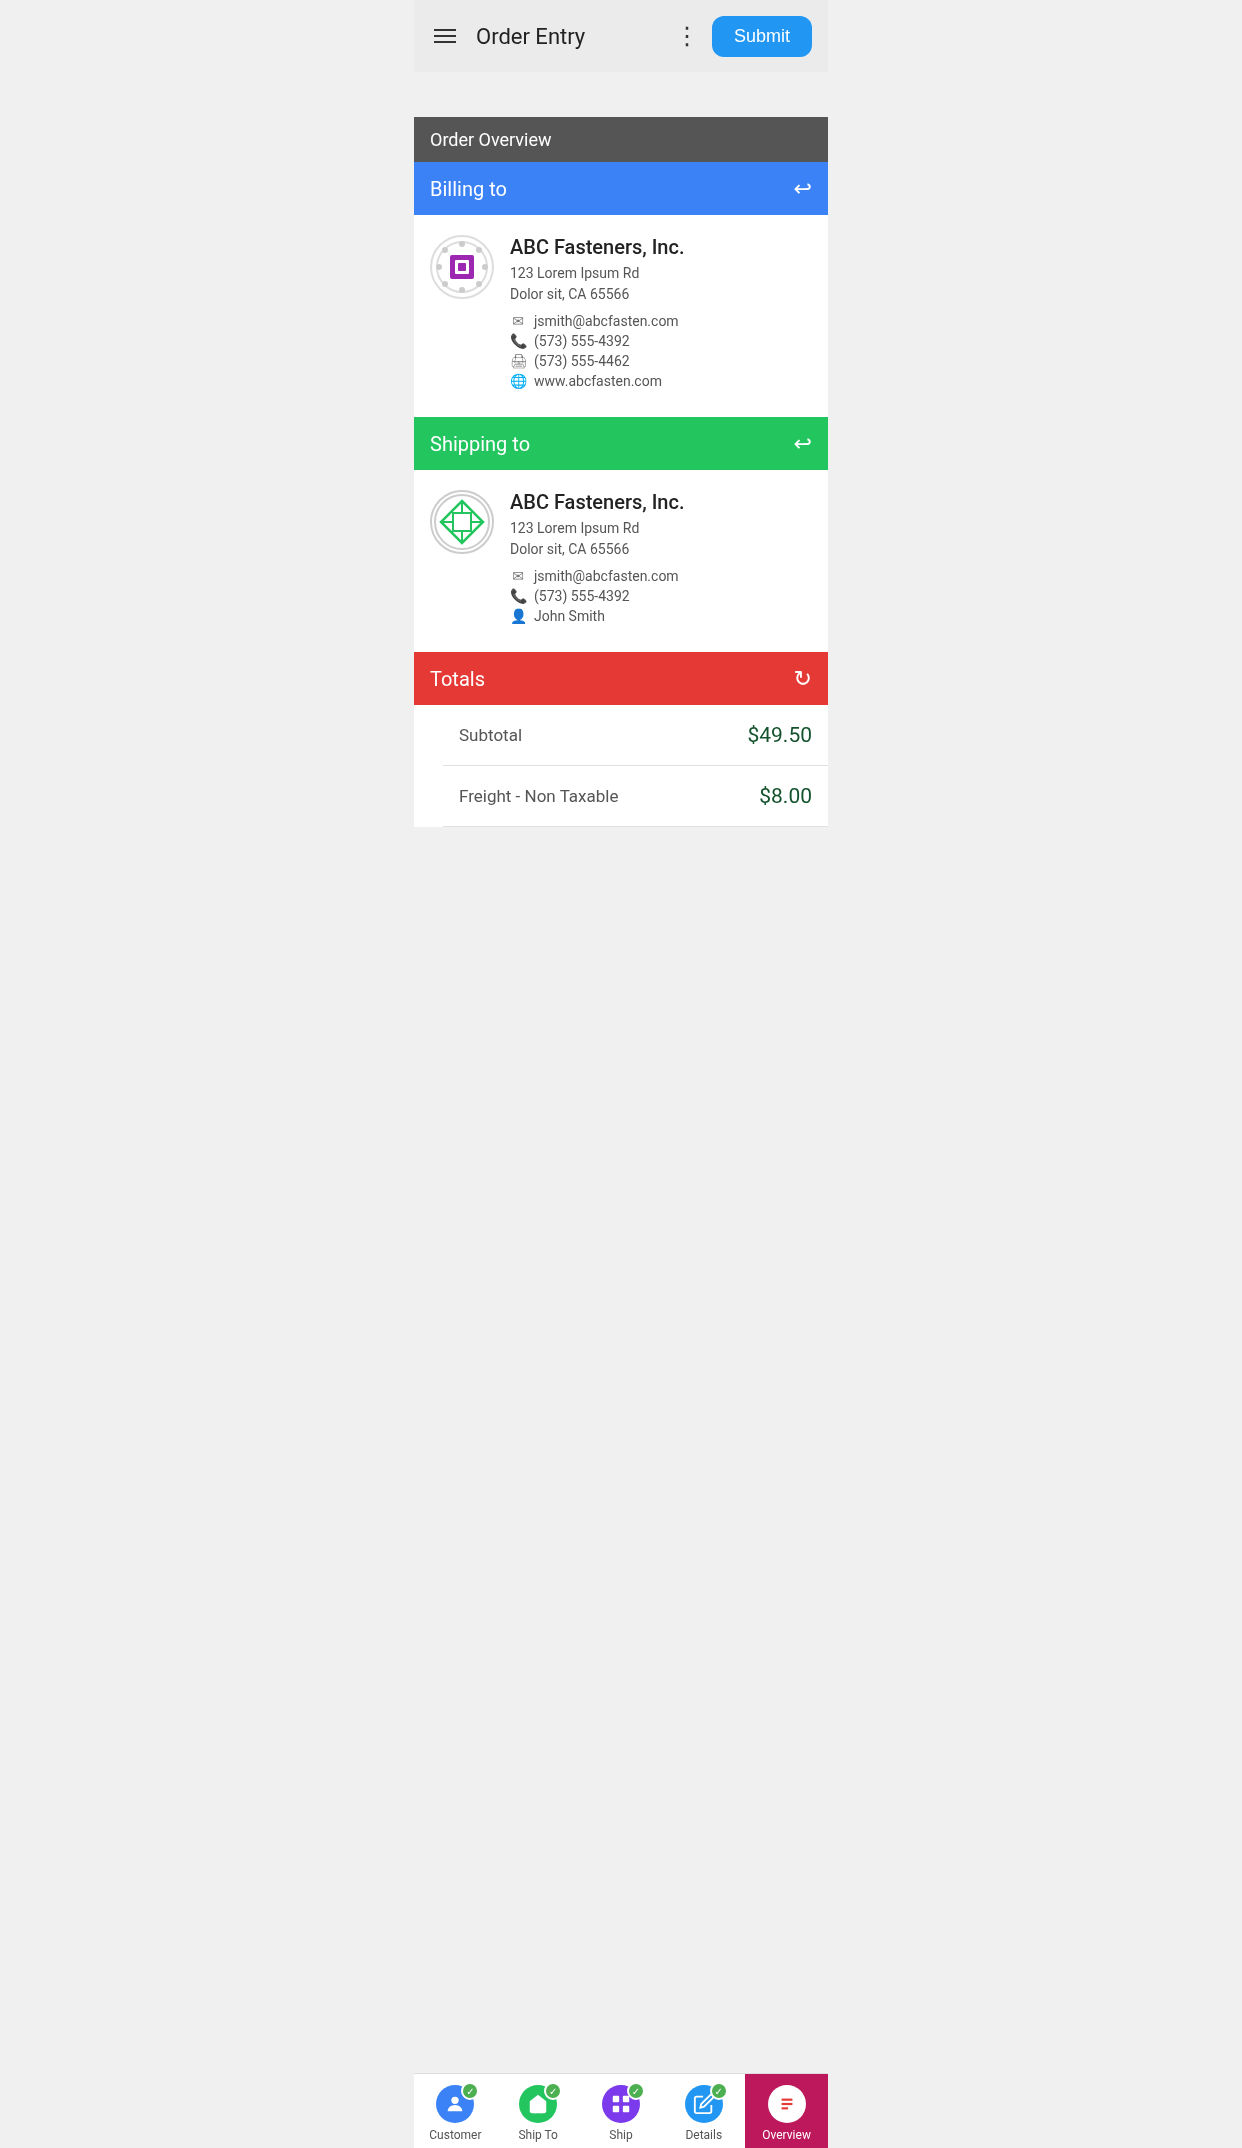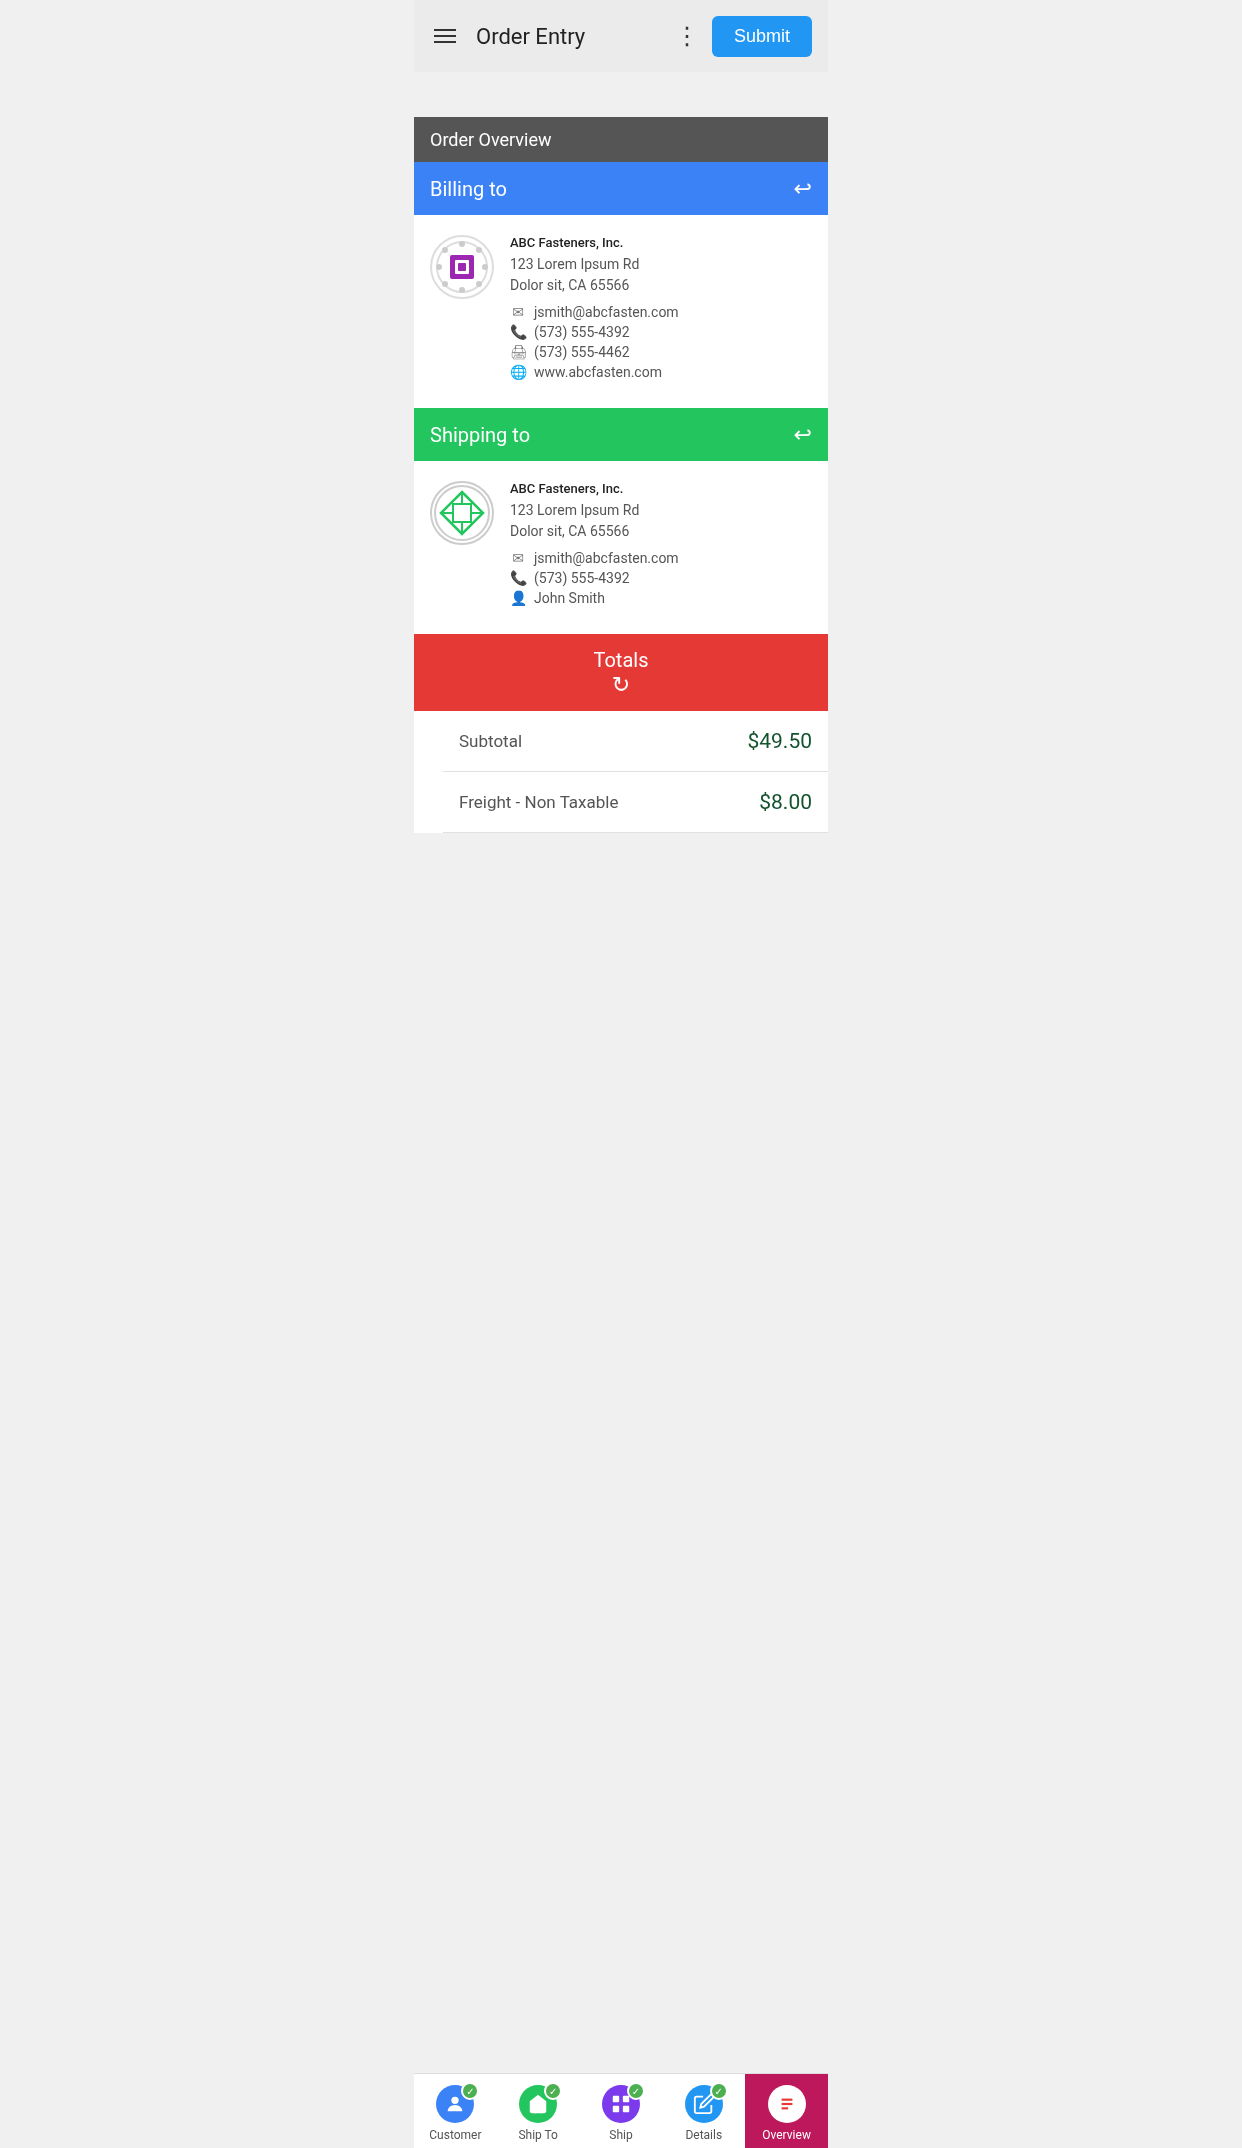--- a/index.html
+++ b/index.html
@@ -48,21 +48,21 @@
       font-size: 24px;
       color: #333;
       cursor: pointer;
       margin-right: 12px;
       letter-spacing: 1px;
     }
     .submit-btn {
       background: #2196F3;
       color: white;
       border: none;
-      border-radius: 6px;
+      border-radius: 12px;
       padding: 10px 22px;
       font-size: 18px;
       cursor: pointer;
       font-weight: 500;
     }
 
     
     .section-overview-bar {
       background: #555;
       color: white;
@@ -77,21 +77,21 @@
       display: flex;
       align-items: center;
       justify-content: space-between;
       padding: 14px 16px;
       color: white;
       font-size: 20px;
       font-weight: 400;
     }
     .section-header.billing { background: #3b82f6; }
     .section-header.shipping { background: #22c55e; }
-    .section-header.totals { background: #e53935; flex-direction: column; }
+    .section-header.totals { background: #e53935; }
 
     .section-header .back-arrow {
       font-size: 22px;
       cursor: pointer;
     }
     .section-header .refresh-icon {
       font-size: 22px;
       cursor: pointer;
     }
 
@@ -114,21 +114,21 @@
     }
     .avatar-billing {
       background: white;
       border: 2px solid #ddd;
     }
 
     .contact-info {
       flex: 1;
     }
     .contact-name {
-      font-size: 13px;
+      font-size: 20px;
       font-weight: 500;
       color: #222;
       margin-bottom: 4px;
     }
     .contact-address {
       font-size: 14px;
       color: #555;
       line-height: 1.5;
       margin-bottom: 8px;
     }

